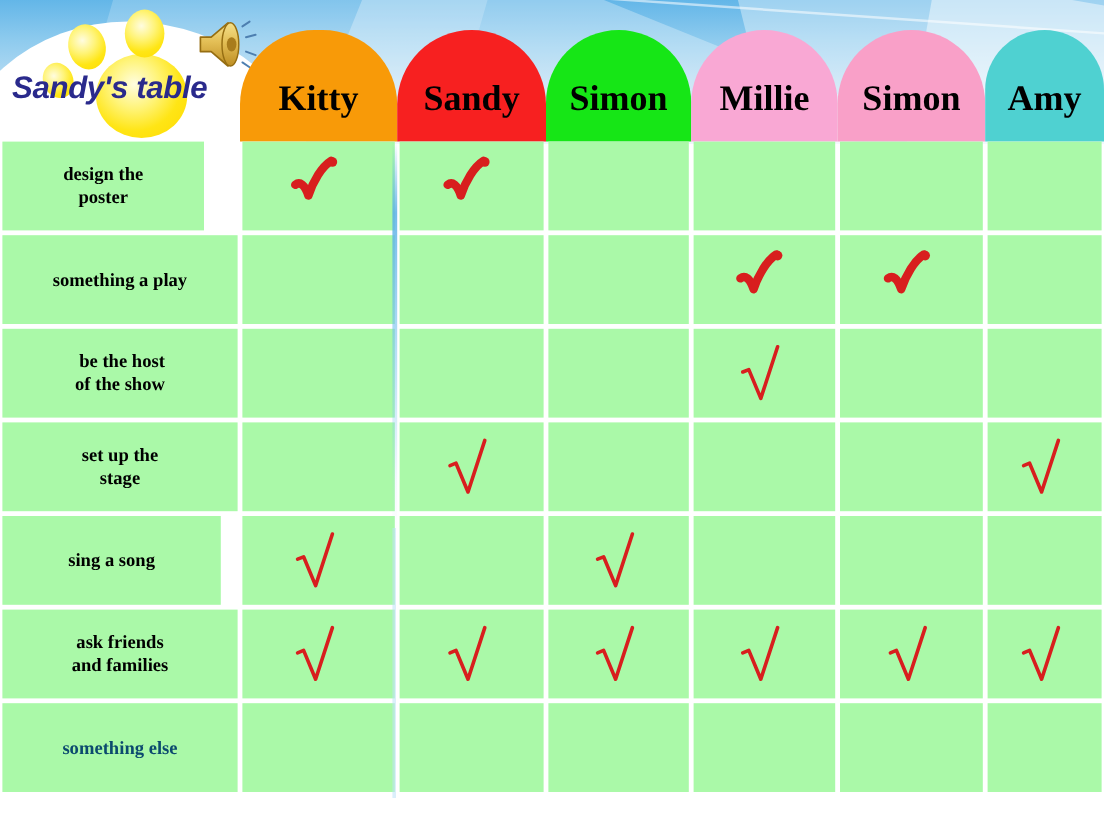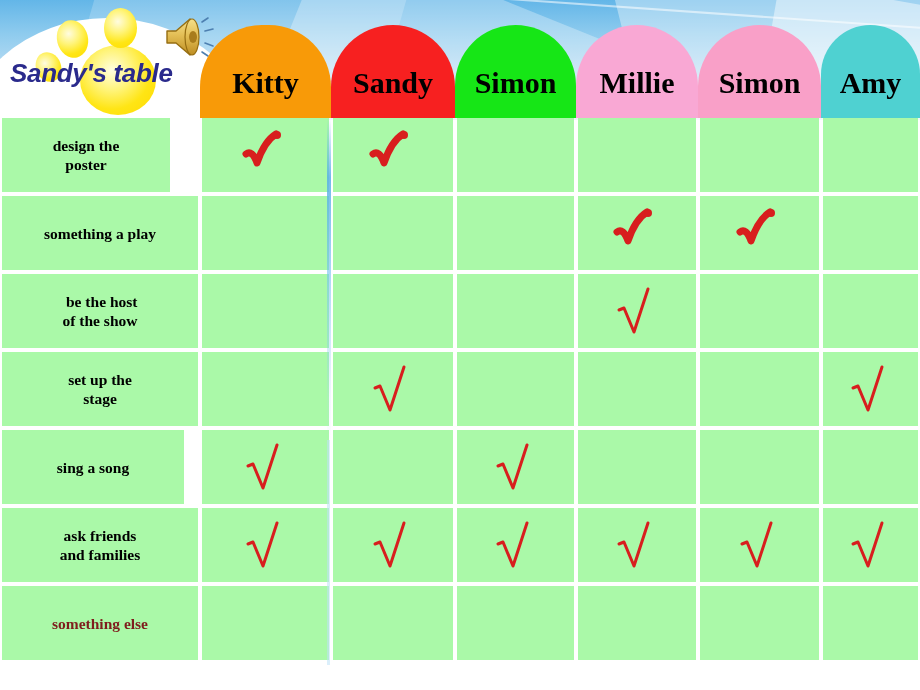--- a/index.html
+++ b/index.html
@@ -312,21 +312,21 @@
           </svg>
         </div>
         <div class="cell mark" style="left: 823px; width: 95px;">
           <svg class="tick" viewBox="0 0 46 54">
             <path d="M5 26 L10 24 L20 48 L34 5" fill="none" stroke="#D81E1E" stroke-width="3" stroke-linecap="round" stroke-linejoin="round"></path>
           </svg>
         </div>
       </div>
       <div class="row" style="top: 468px;">
         <div class="cell label alt" style="left: 2px; width: 196px;">
-          <span style="color: #7f1d1d;">something else</span>
+          <span style="color: #0c4a6e;">something else</span>
         </div>
         <div class="cell mark" style="left: 202px; width: 127px;"></div>
         <div class="cell mark" style="left: 333px; width: 120px;"></div>
         <div class="cell mark" style="left: 457px; width: 117px;"></div>
         <div class="cell mark" style="left: 578px; width: 118px;"></div>
         <div class="cell mark" style="left: 700px; width: 119px;"></div>
         <div class="cell mark" style="left: 823px; width: 95px;"></div>
       </div>
     </div>
 

